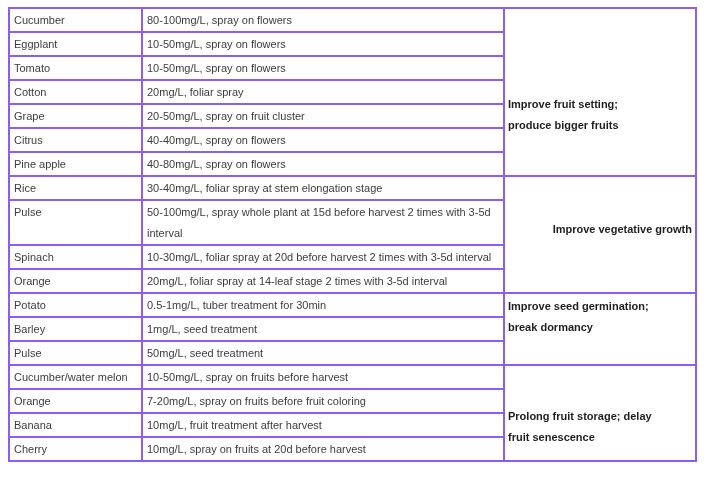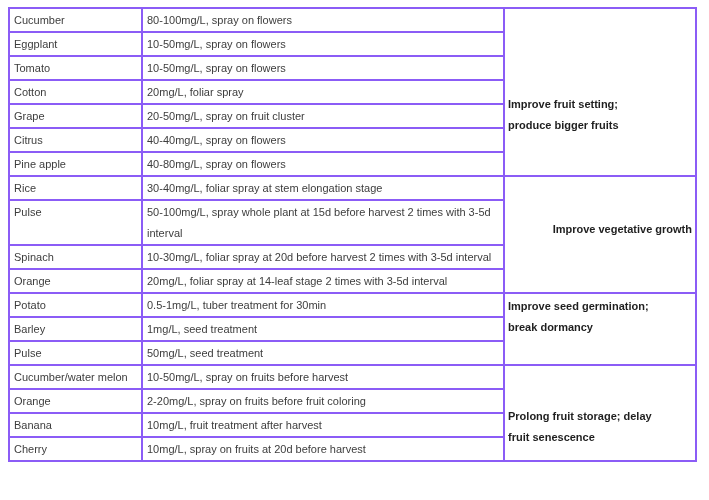--- a/index.html
+++ b/index.html
@@ -103,21 +103,21 @@
       <td>50mg/L, seed treatment</td>
     </tr>
     <tr>
       <td>Cucumber/water melon</td>
       <td>10-50mg/L, spray on fruits before harvest</td>
       <td class="fx fx3" rowspan="4">Prolong fruit storage; delay
 fruit senescence</td>
     </tr>
     <tr>
       <td>Orange</td>
-      <td>2-20mg/L, spray on fruits before fruit coloring</td>
+      <td>7-20mg/L, spray on fruits before fruit coloring</td>
     </tr>
     <tr>
       <td>Banana</td>
       <td>10mg/L, fruit treatment after harvest</td>
     </tr>
     <tr>
       <td>Cherry</td>
       <td>10mg/L, spray on fruits at 20d before harvest</td>
     </tr>
   </tbody>

